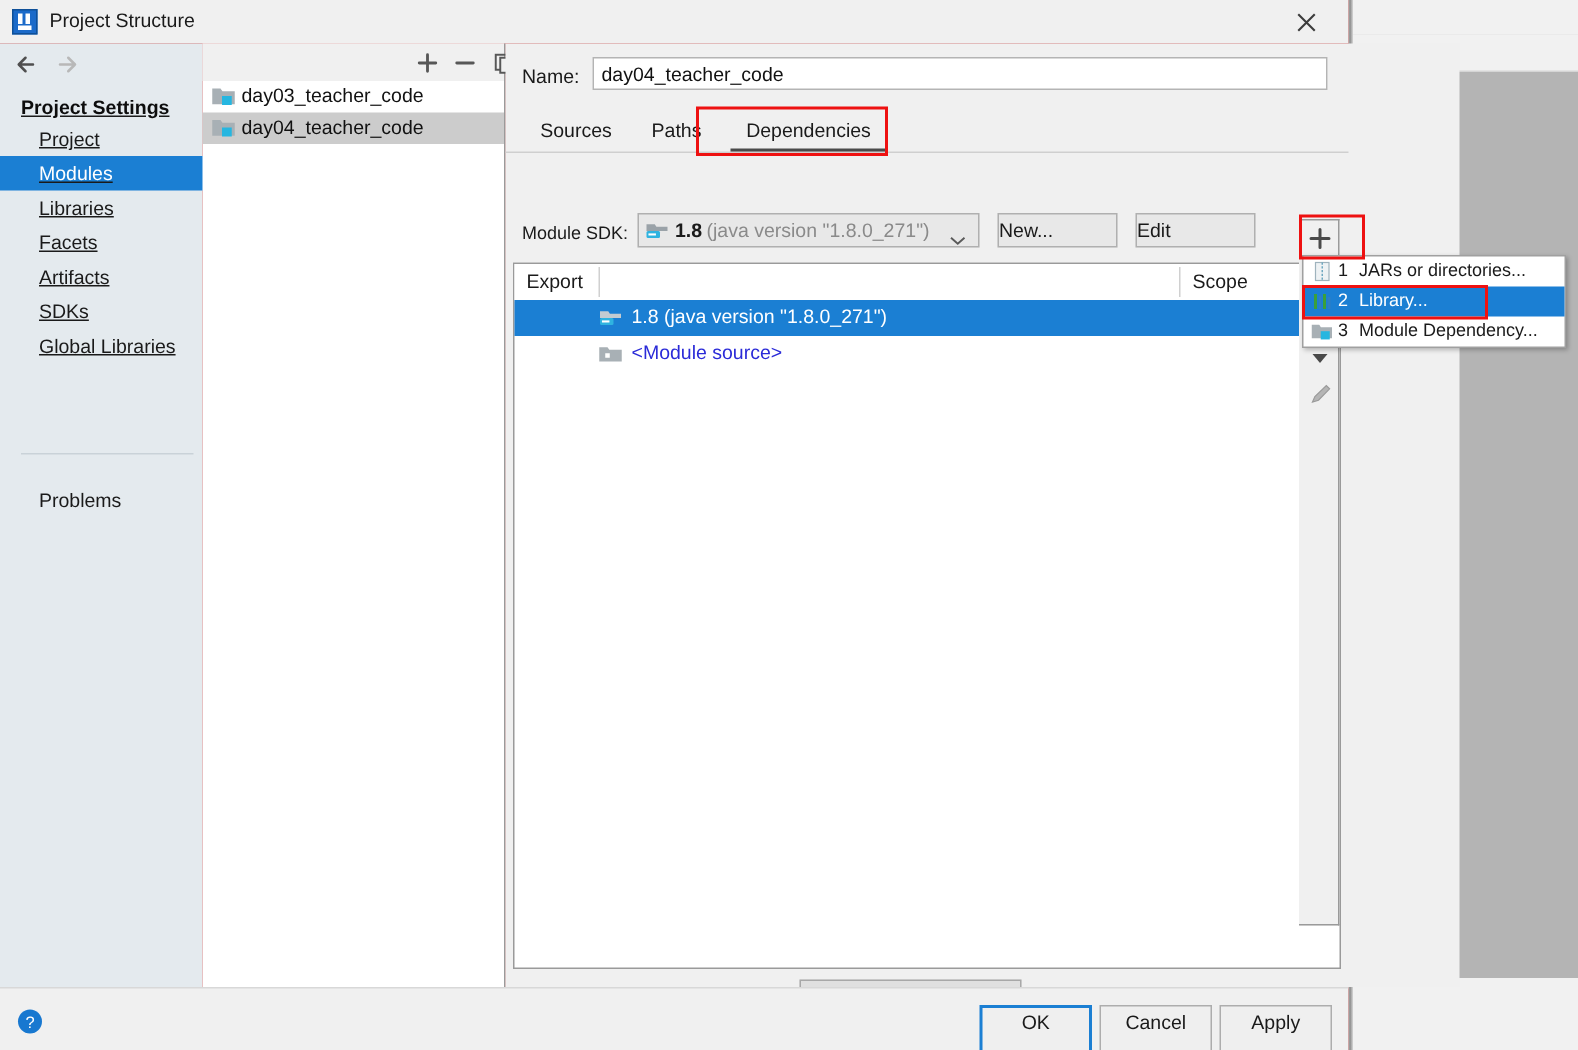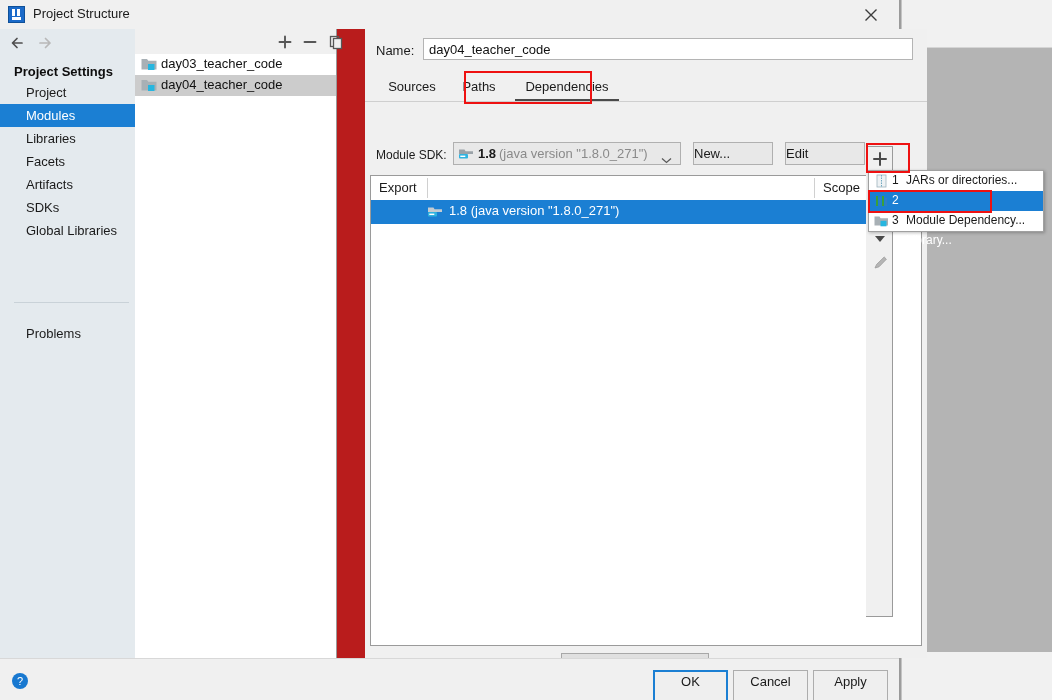--- a/index.html
+++ b/index.html
@@ -28,21 +28,21 @@
   #title-icon .g3{position:absolute;left:3px;top:10px;width:9px;height:3px;background:#fff;}
   #title-text{position:absolute;left:33px;top:6px;font-size:13px;color:#1a1a1a;}
   #close-btn{position:absolute;left:846px;top:0;width:53px;height:29px;cursor:pointer;}
   #close-btn svg{position:absolute;left:18px;top:8px;}
 
   
   #leftcol{position:absolute;left:0;top:29px;width:135px;height:629px;background:#e4eaee;}
   #navbtns{position:absolute;left:0;top:0;width:135px;height:28px;}
   #nav-back{position:absolute;left:8px;top:4px;width:22px;height:20px;cursor:pointer;}
   #nav-fwd{position:absolute;left:36px;top:4px;width:22px;height:20px;cursor:pointer;}
-  .navlist{position:absolute;left:0;top:30px;width:155px;}
+  .navlist{position:absolute;left:0;top:30px;width:155px;text-decoration:underline;}
   .nav-group{padding:5px 0 2px 14px;font-weight:bold;font-size:13px;color:#0d0d0d;}
   .nav-item{padding:3px 0 3px 26px;font-size:13px;color:#1a1a1a;cursor:pointer;line-height:17px;}
   .nav-item.sel{background:#1b7fd3;color:#ffffff;}
   #nav-sep{position:absolute;left:14px;top:273px;width:115px;height:1px;background:#c9d2d8;}
   #nav-problems{position:absolute;left:0;top:294px;width:135px;padding:3px 0 3px 26px;
                 font-size:13px;color:#1a1a1a;cursor:pointer;box-sizing:border-box;}
 
   
   #treecol{position:absolute;left:135px;top:29px;width:202px;height:629px;background:#ffffff;
            border-right:1px solid #9a9a9a;box-sizing:border-box;}
@@ -50,21 +50,21 @@
   .tb-ic{position:absolute;top:4px;width:18px;height:18px;cursor:pointer;}
   #tb-plus{left:141px;}
   #tb-minus{left:166px;}
   #tb-copy{left:192px;}
   .tree-row{position:absolute;left:0;width:201px;height:21px;cursor:pointer;}
   .tree-row.sel{background:#cccccc;}
   .tree-ico{position:absolute;left:6px;top:3px;width:16px;height:14px;}
   .tree-lbl{position:absolute;left:26px;top:2px;font-size:13px;color:#111;}
 
   
-  #rightpane{position:absolute;left:337px;top:29px;width:562px;height:629px;background:#f0f0f0;margin-left:28px;}
+  #rightpane{position:absolute;left:337px;top:29px;width:636px;height:629px;background:#f0f0f0;}
 
   #name-label{position:absolute;left:11px;top:14px;font-size:13px;}
   #name-input{position:absolute;left:58px;top:9px;width:490px;height:22px;background:#ffffff;
               border:1px solid #b4b4b4;box-sizing:border-box;padding:2px 5px;font-size:13px;
               font-family:"Liberation Sans",sans-serif;color:#111;outline:none;}
 
   
   #tabs{position:absolute;left:0;top:44px;width:562px;height:29px;}
   .tab{position:absolute;top:0;height:28px;line-height:28px;font-size:13px;cursor:pointer;
        text-align:center;color:#1a1a1a;}
@@ -132,21 +132,21 @@
 
   
   #popup{position:absolute;left:868px;top:170px;width:176px;height:62px;background:#ffffff;
          border:1px solid #a0a0a0;box-sizing:border-box;box-shadow:1px 1px 3px rgba(0,0,0,.25);}
   .pop-item{position:absolute;left:0;width:174px;height:20px;cursor:pointer;}
   .pop-item.sel{background:#1b7fd3;}
   .pop-ico{position:absolute;left:5px;top:3px;width:15px;height:14px;}
   .pop-num{position:absolute;left:23px;top:2px;font-size:12px;color:#1a1a1a;}
   .pop-num.white{color:#fff;}
   .pop-lbl{position:absolute;left:37px;top:2px;font-size:12px;color:#1a1a1a;white-space:nowrap;}
-  .pop-lbl.white{color:#fff;margin-top:40px;}
+  .pop-lbl.white{color:#fff;}
 
   
   .redbox{position:absolute;border:2px solid #ee1111;box-sizing:border-box;pointer-events:none;}
   #red-deps{left:464px;top:71px;width:128px;height:33px;}
   #red-plus{left:866px;top:143px;width:44px;height:30px;}
   #red-lib{left:868px;top:190px;width:124px;height:23px;}
 </style>
 </head>
 <body>
 
@@ -288,20 +288,29 @@
         <span class="dep-ico">
           <svg width="16" height="14" viewBox="0 0 16 14">
             <path d="M1 2.5 H6.5 L7.6 4.2 H15 V7 H1 Z" fill="#c3cbd1"></path>
             <rect x="1" y="7" width="9" height="4.6" rx="1" fill="#2fb3e0"></rect>
             <rect x="2.3" y="8.6" width="5" height="1.4" fill="#ffffff"></rect>
           </svg>
         </span>
         <span class="dep-lbl white">1.8 (java version "1.8.0_271")</span>
       </div>
 
+      <div class="dep-row" style="top:48px;">
+        <span class="dep-ico">
+          <svg width="16" height="14" viewBox="0 0 16 14">
+            <path d="M0.5 2.5 H6 L7.2 4.2 H15.5 V12 H0.5 Z" fill="#a8b0b5"></path>
+            <rect x="4.5" y="6.5" width="3" height="3" fill="#ffffff"></rect>
+          </svg>
+        </span>
+        <span class="dep-lbl blue">&lt;Module source&gt;</span>
+      </div>
     </div>
 
     <div id="storage-label">Dependencies storage format:</div>
     <div id="storage-combo">
       <span class="sv">IntelliJ IDEA (.iml)</span>
       <span class="caret">
         <svg width="11" height="7" viewBox="0 0 11 7">
             <path d="M1 1.5 L5.5 5.5 L10 1.5" stroke="#5a5a5a" stroke-width="1.3" fill="none"></path>
           </svg>
       </span>

